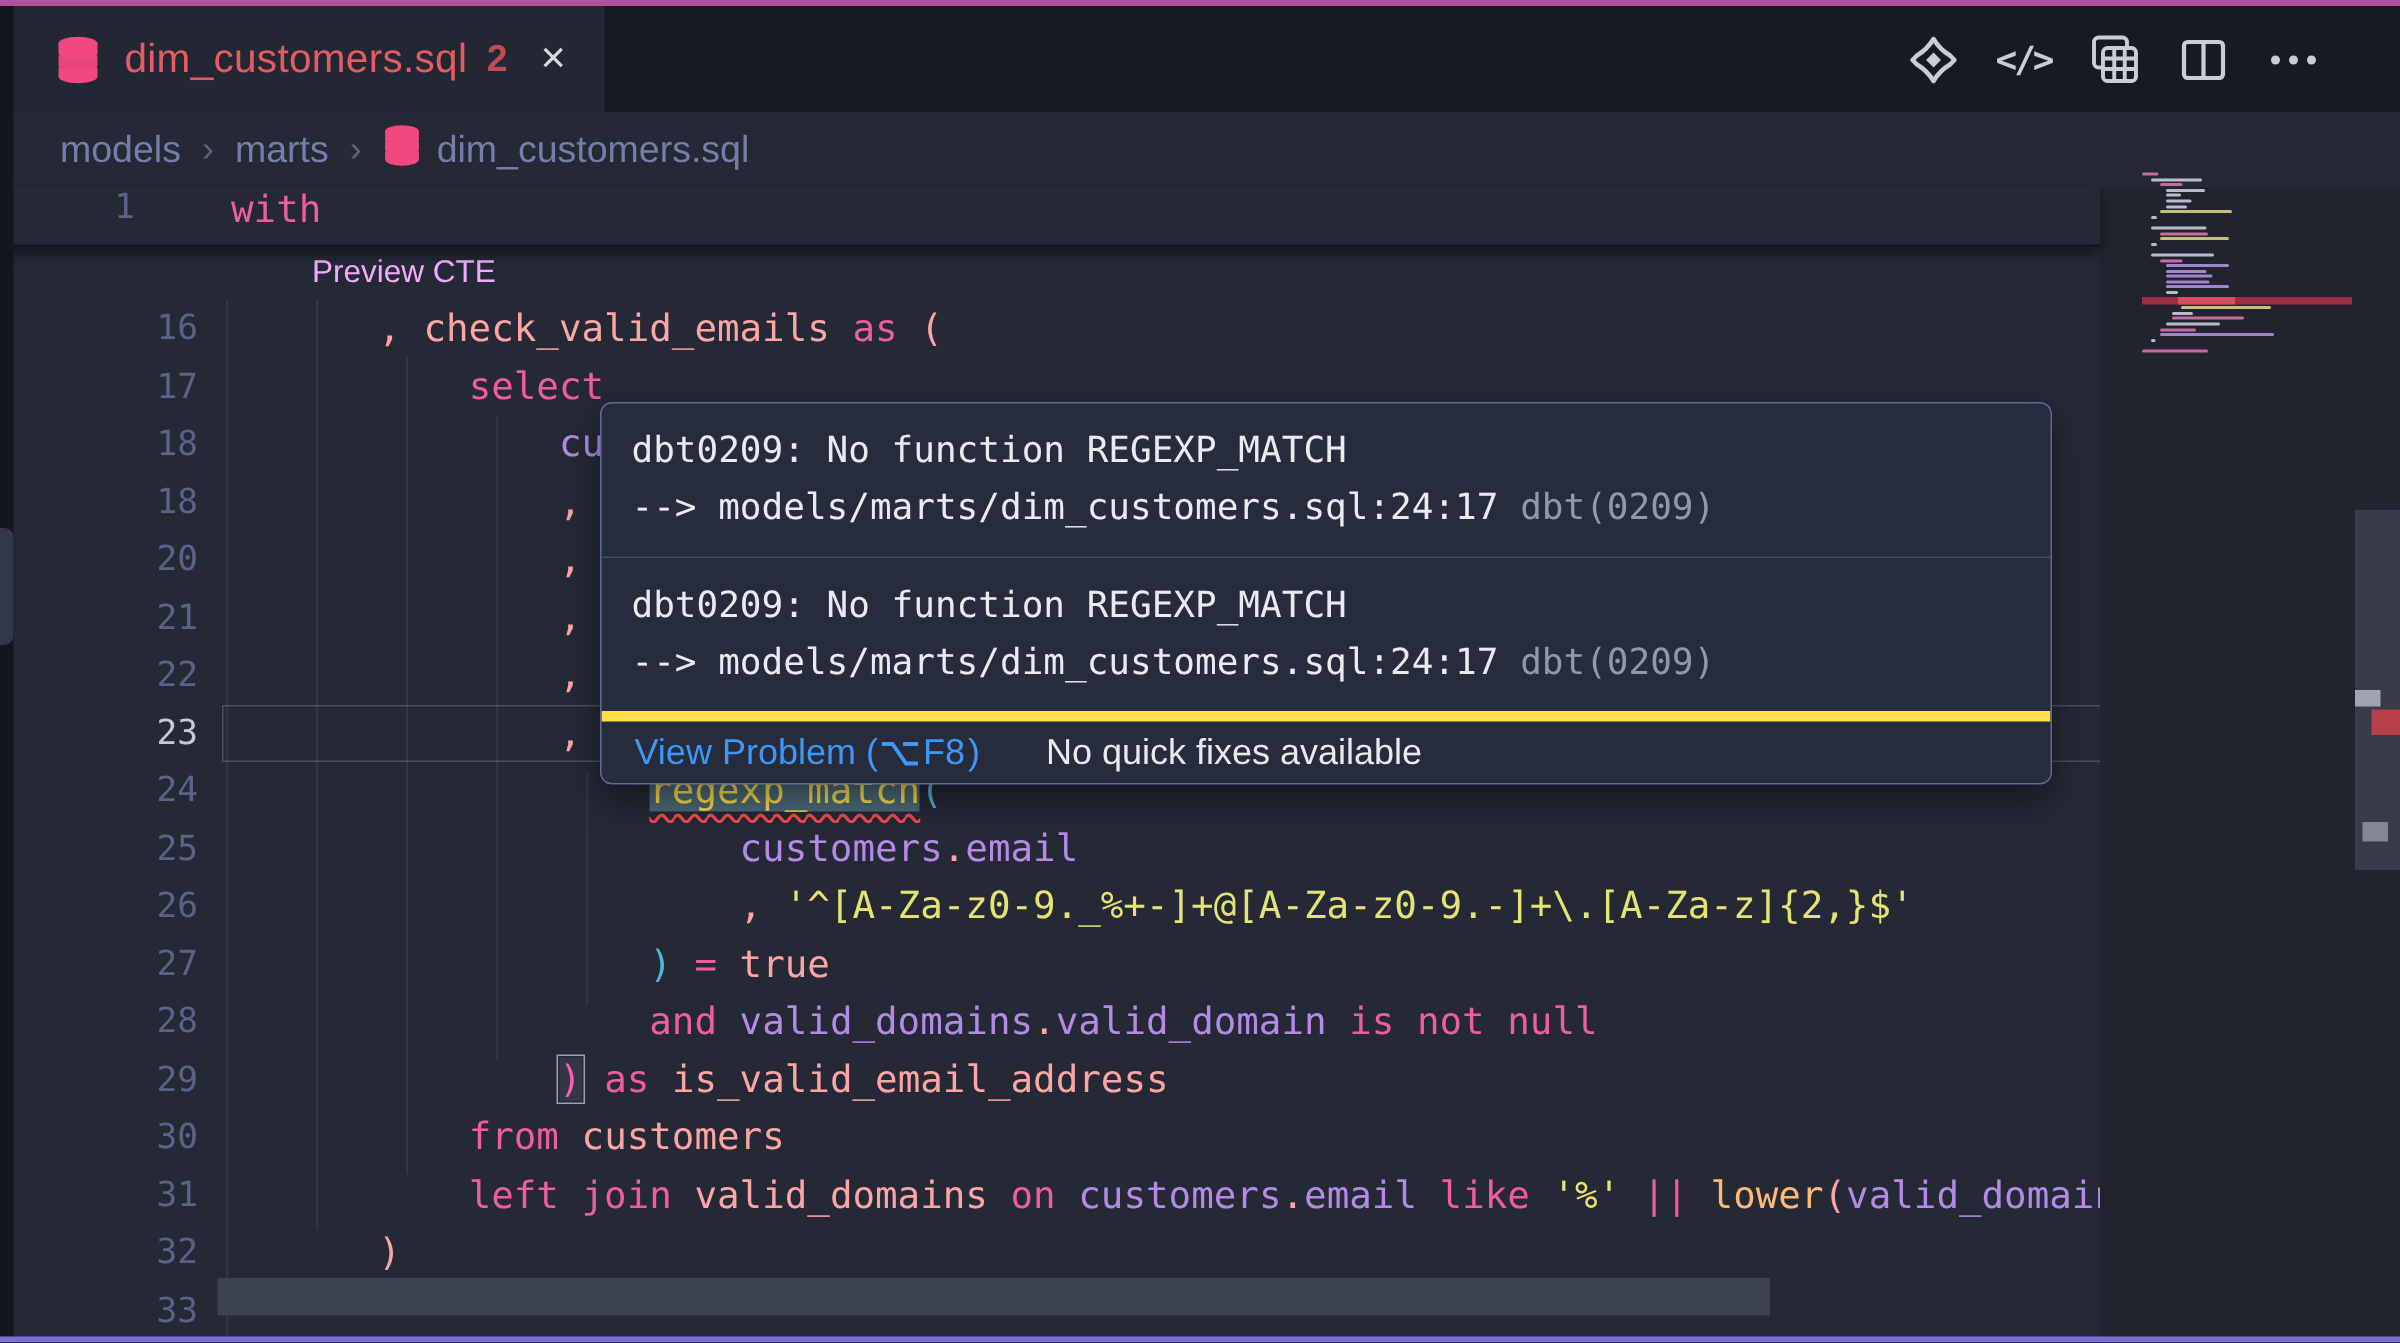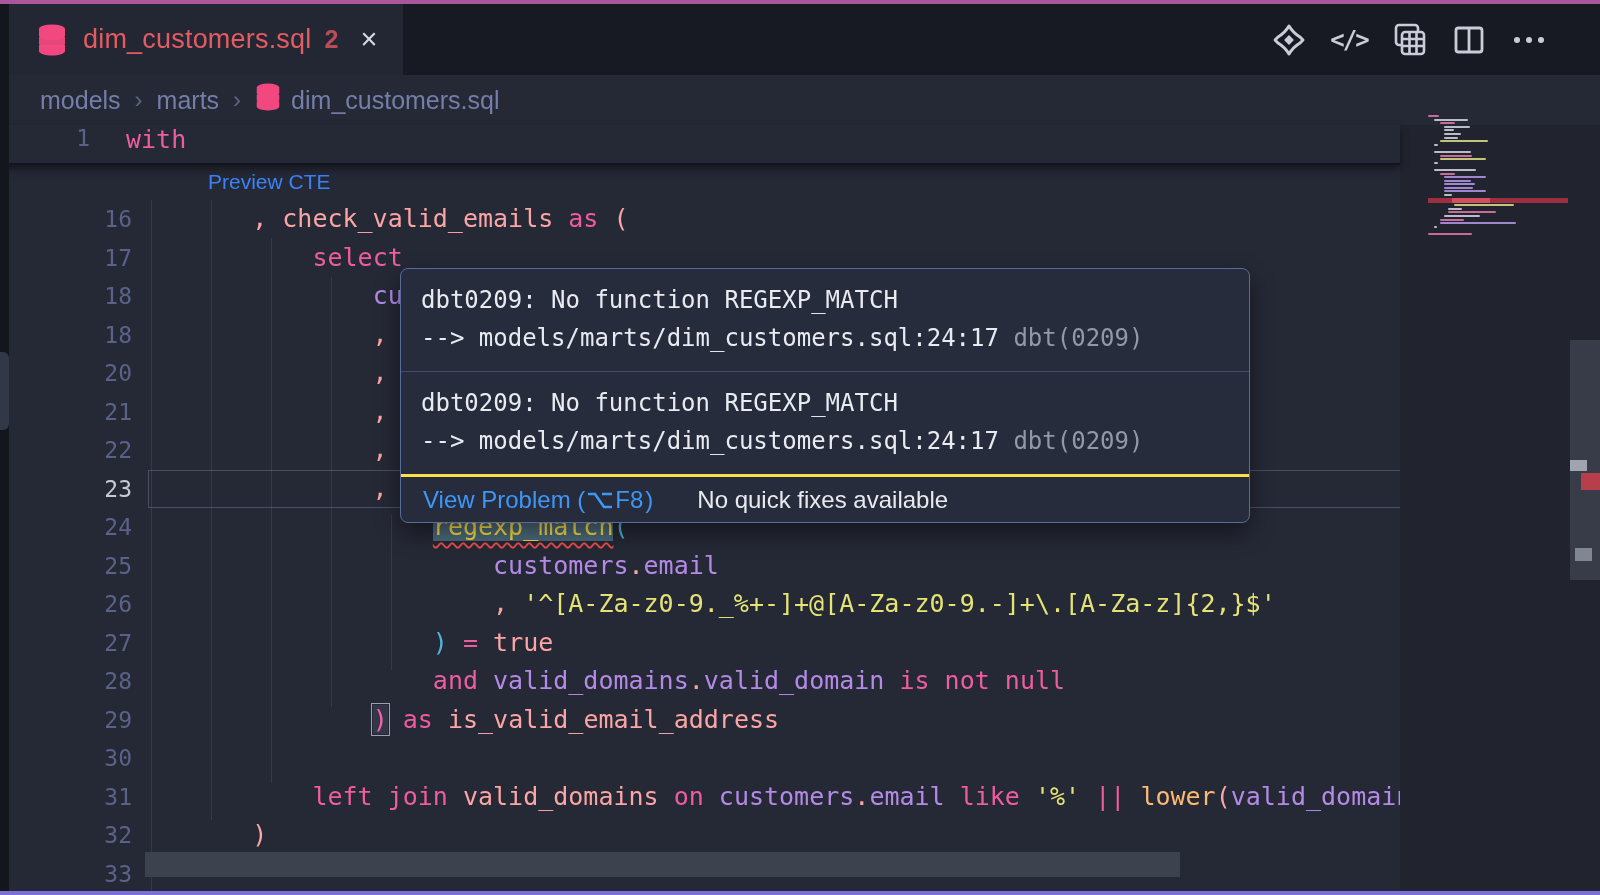--- a/index.html
+++ b/index.html
@@ -29,48 +29,48 @@
     display:flex; align-items:center; padding-left:40px; gap:14px; color:#747ea8; font-size:25px; }
   .crumb-sep { color:#5c647f; font-size:24px; }
   .crumb-file { display:flex; align-items:center; gap:10px; }
 
   
   .editor { position:absolute; left:0; top:125px; width:1600px; height:766px; }
   .right-zone { position:absolute; left:1400px; top:0; width:200px; height:766px; background:#21242e; z-index:3; }
 
   .guide { position:absolute; width:1px; background:#343a4b; z-index:1; }
 
-  .codelens { position:absolute; left:208px; top:45px; color:#3b82f6; font-size:21px; z-index:2; }
+  .codelens { position:absolute; left:208px; top:45px; color:#f0abfc; font-size:21px; z-index:2; }
 
   .code-stream { position:absolute; left:0; top:75px; width:1400px; overflow:hidden; z-index:2; }
   .line { height:38.5px; line-height:38.5px; display:flex; white-space:pre;padding-left:42px; }
   .ln { width:90px; flex:0 0 90px; text-align:right; color:#5b6288;
     font-family:"DejaVu Sans Mono",monospace; font-size:23px; }
   .ln.active { color:#c6cad6; }
   .lt { margin-left:60px; font-family:"DejaVu Sans Mono",monospace; font-size:25px; white-space:pre; }
   .tk-kw { color:#ee5d9d; } .tk-id { color:#b48ae6; } .tk-plain { color:#fca5a5; }
   .tk-str { color:#e6e375; } .tk-fn { color:#fdba74; } .tk-cyan { color:#4fb6da; } .tk-pinkp { color:#f660b2; }
   .bracket { outline:1px solid #9aa0ac; outline-offset:1px; background:rgba(180,190,210,.10); }
   .sel { background:#4d6a7a; color:#fde047; text-decoration:underline wavy #f14c4c 2px; text-underline-offset:7px; }
 
   .current-line-box { position:absolute; left:148px; top:345px; width:1280px; height:38px;
     border:1px solid rgba(130,138,165,.40); z-index:2; }
 
   .sticky-row { position:absolute; left:0; top:0; width:1400px; height:40px; background:#252936;
     border-bottom:2px solid #121420; box-shadow:0 4px 8px rgba(0,0,0,.45); z-index:6; display:flex; }
-  .sticky-row .lt { margin-left:36px; }
-
-  
-  .tooltip { position:absolute; left:400px; top:143px; width:850px; background:#262c3c;
+  .sticky-row .lt { margin-left:64px; }
+
+  
+  .tooltip { position:absolute; left:400px; top:143px; width:968px; background:#262c3c;
     border:1.5px solid #5c699b; border-radius:8px; z-index:10; box-shadow:0 10px 24px rgba(0,0,0,.45); overflow:hidden; }
   .tt-entry { padding:12px 20px 14px 20px; font-family:"DejaVu Sans Mono",monospace; font-size:24px;
     line-height:38px; color:#e9ebf1; }
   .tt-entry + .tt-entry { border-top:1px solid #404a6b; }
   .tt-source { color:#9298a8;margin-top:32px; }
-  .tt-footer { border-top:3px solid #fde047; height:48px; display:flex; align-items:center;
+  .tt-footer { border-top:7px solid #fde047; height:48px; display:flex; align-items:center;
     padding:0 22px; gap:44px; font-size:24px; }
   .tt-link { color:#3e97f5; display:flex; align-items:center; gap:2px; }
   .tt-hint { color:#e8eaee; }
 
   
   .minimap { position:absolute; left:1428px; top:-10px; width:140px; z-index:4; }
   .mm-row { height:2px; margin-bottom:1.6px; border-radius:1px; }
   .mm-blank { height:2px; margin-bottom:1.6px; }
   .mm-red { position:relative; height:5px; margin-bottom:1.6px; width:140px; background:#9e2f40; }
   .mm-red i { position:absolute; left:24px; top:0; width:38px; height:5px; background:#d44f5e; }
@@ -181,21 +181,21 @@
         <div class="line"><span class="ln">20</span><span class="lt"><span class="tk-plain">            , </span><span class="tk-id">customers.gender</span></span></div>
         <div class="line"><span class="ln">21</span><span class="lt"><span class="tk-plain">            , </span><span class="tk-id">customers.email</span></span></div>
         <div class="line"><span class="ln">22</span><span class="lt"><span class="tk-plain">            , </span><span class="tk-id">valid_domains.valid_domain</span></span></div>
         <div class="line"><span class="ln active">23</span><span class="lt"><span class="tk-plain">            , </span><span class="tk-pinkp bracket">(</span></span></div>
         <div class="line"><span class="ln">24</span><span class="lt"><span class="tk-plain">                </span><span class="tk-plain sel">regexp_match</span><span class="tk-cyan">(</span></span></div>
         <div class="line"><span class="ln">25</span><span class="lt"><span class="tk-plain">                    </span><span class="tk-id">customers</span><span class="tk-plain">.</span><span class="tk-id">email</span></span></div>
         <div class="line"><span class="ln">26</span><span class="lt"><span class="tk-plain">                    , </span><span class="tk-str">'^[A-Za-z0-9._%+-]+@[A-Za-z0-9.-]+\.[A-Za-z]{2,}$'</span></span></div>
         <div class="line"><span class="ln">27</span><span class="lt"><span class="tk-plain">                </span><span class="tk-cyan">)</span><span class="tk-plain"> </span><span class="tk-kw">=</span><span class="tk-plain"> </span><span class="tk-plain">true</span></span></div>
         <div class="line"><span class="ln">28</span><span class="lt"><span class="tk-plain">                </span><span class="tk-kw">and</span><span class="tk-plain"> </span><span class="tk-id">valid_domains</span><span class="tk-plain">.</span><span class="tk-id">valid_domain</span><span class="tk-plain"> </span><span class="tk-kw">is not null</span></span></div>
         <div class="line"><span class="ln">29</span><span class="lt"><span class="tk-plain">            </span><span class="tk-pinkp bracket">)</span><span class="tk-plain"> </span><span class="tk-kw">as</span><span class="tk-plain"> </span><span class="tk-plain">is_valid_email_address</span></span></div>
-        <div class="line"><span class="ln">30</span></div>
+        <div class="line"><span class="ln">30</span><span class="lt"><span class="tk-plain">        </span><span class="tk-kw">from</span><span class="tk-plain"> </span><span class="tk-plain">customers</span></span></div>
         <div class="line"><span class="ln">31</span><span class="lt"><span class="tk-plain">        </span><span class="tk-kw">left join</span><span class="tk-plain"> </span><span class="tk-plain">valid_domains</span><span class="tk-plain"> </span><span class="tk-kw">on</span><span class="tk-plain"> </span><span class="tk-id">customers</span><span class="tk-plain">.</span><span class="tk-id">email</span><span class="tk-plain"> </span><span class="tk-kw">like</span><span class="tk-plain"> </span><span class="tk-str">'%'</span><span class="tk-plain"> </span><span class="tk-kw">||</span><span class="tk-plain"> </span><span class="tk-fn">lower</span><span class="tk-plain">(</span><span class="tk-id">valid_domains</span></span></div>
         <div class="line"><span class="ln">32</span><span class="lt"><span class="tk-plain">    )</span></span></div>
         <div class="line"><span class="ln">33</span><span class="lt"></span></div>
       </div>
 
     <div class="sticky-row">
       <span class="ln">1</span>
       <span class="lt" id="sticky-code"><span class="tk-kw">with</span></span>
     </div>
 

